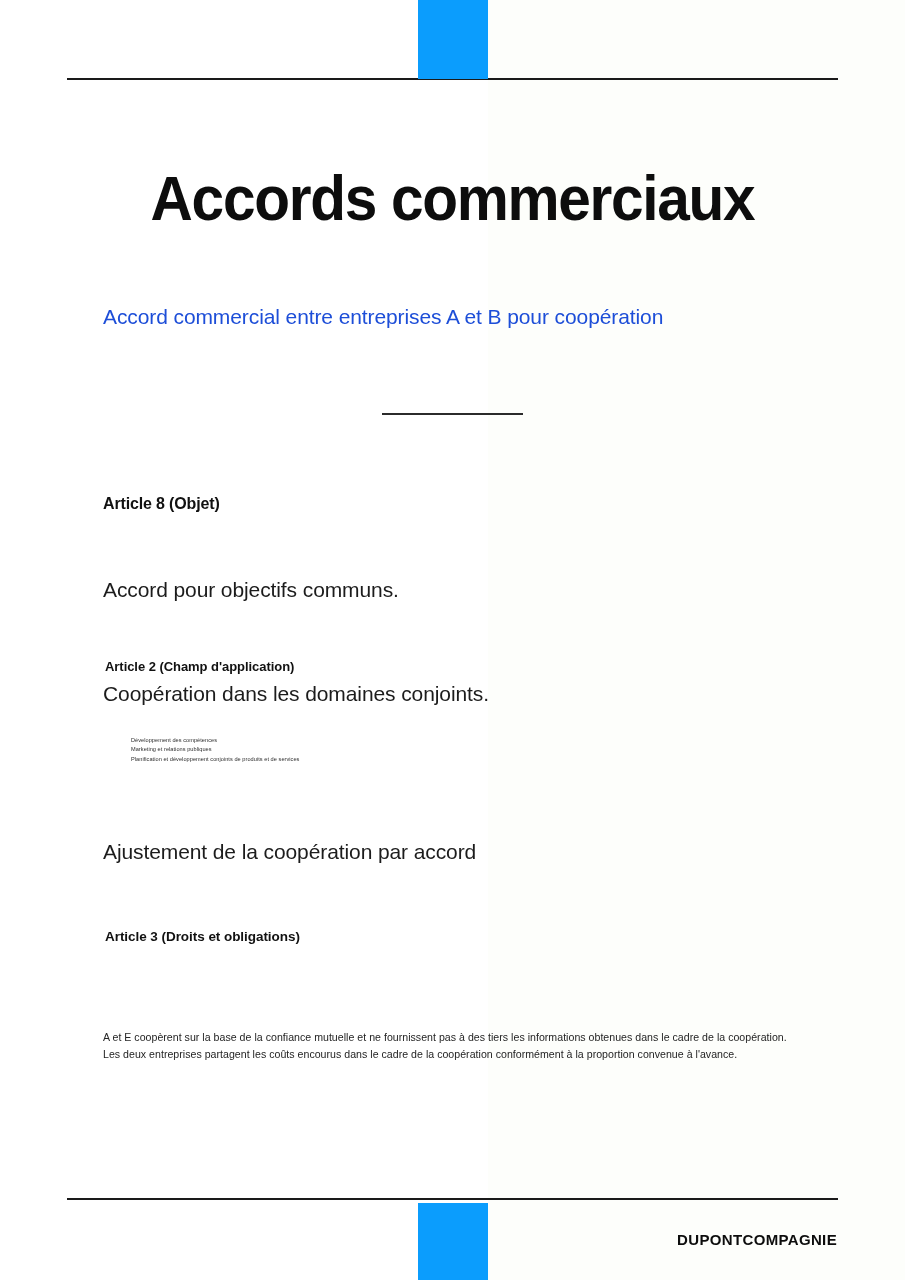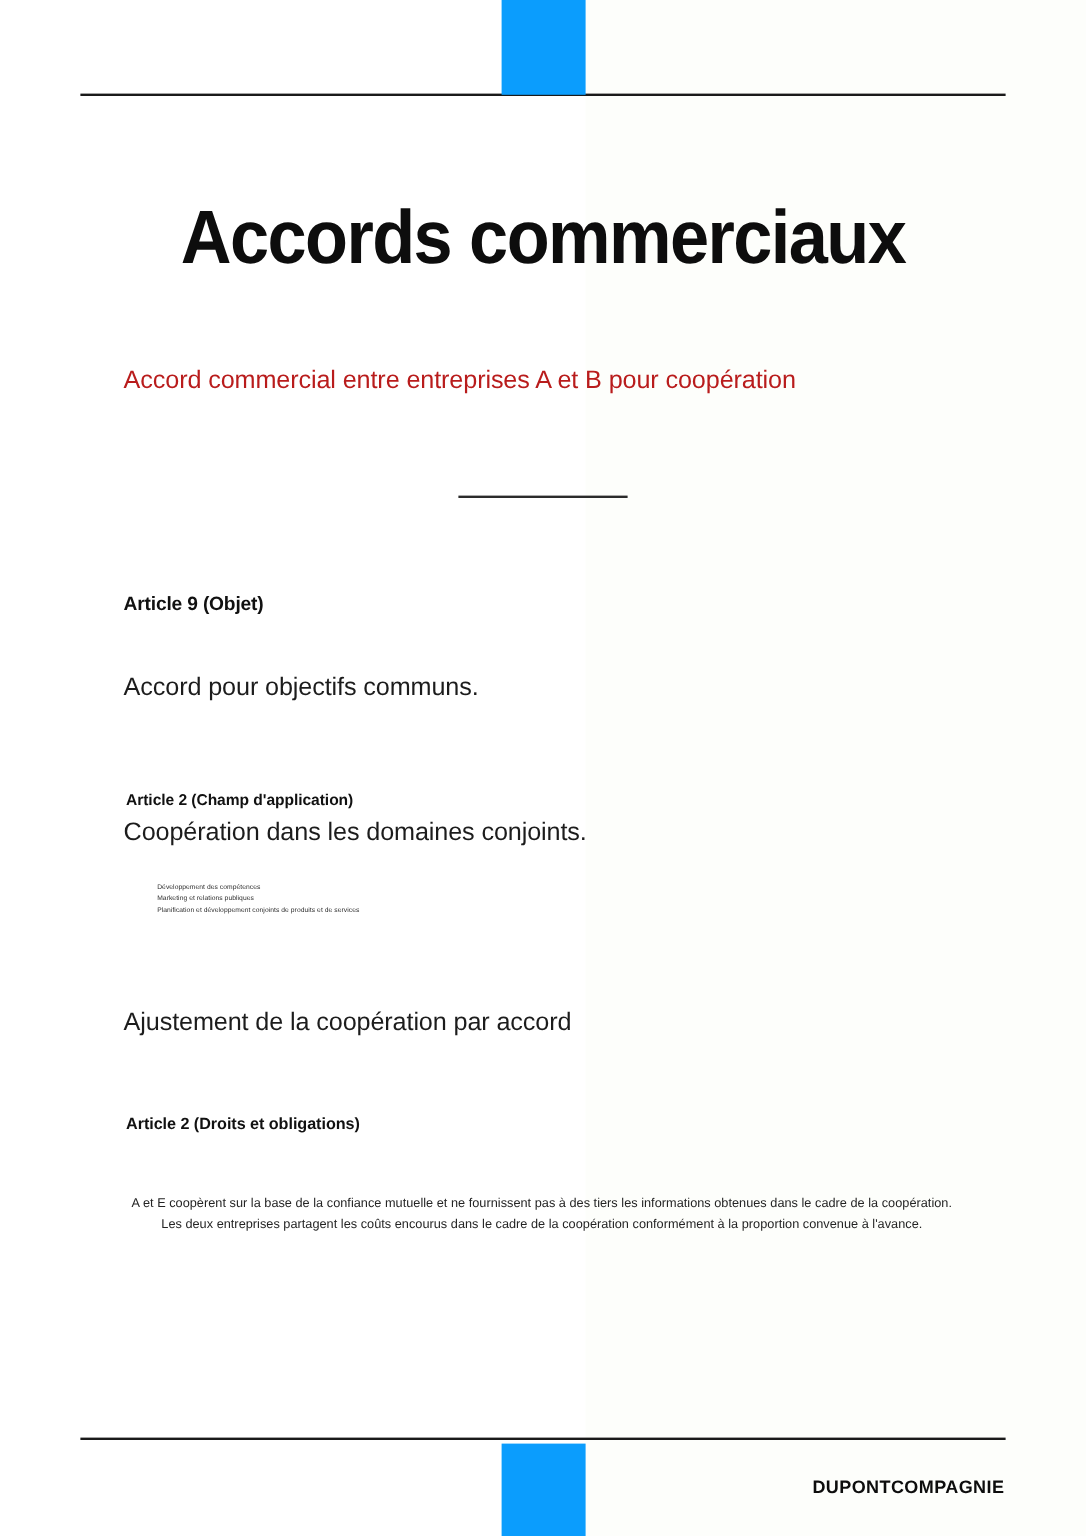--- a/index.html
+++ b/index.html
@@ -77,21 +77,21 @@
   }
 
   .doc-subtitle {
     position: absolute;
     left: 103px;
     top: 281px;
     width: 700px;
     font-size: 21px;
     line-height: 30px;
     font-weight: 400;
-    color: #b91c1c;
+    color: #1d4ed8;
     letter-spacing: -0.1px;
   }
 
   .divider {
     position: absolute;
     left: 382px;
     top: 413px;
     width: 141px;
     height: 2px;
     background: #2b2b2b;
@@ -121,21 +121,21 @@
     position: absolute;
     left: 103px;
     font-size: 21px;
     line-height: 30px;
     font-weight: 400;
     color: #1c1c1c;
     letter-spacing: -0.1px;
   }
 
   #article1-heading { top: 480px; }
-  #article1-body    { top: 537px; }
+  #article1-body    { top: 554px; }
 
   #article2-heading { top: 618px; }
   #article2-body    { top: 658px; }
 
   .scope-list {
     position: absolute;
     left: 131px;
     top: 736px;
     margin: 0;
     padding: 0;
@@ -148,28 +148,27 @@
   }
   .scope-list li { white-space: nowrap; }
 
   #adjust-line { top: 816px; }
 
   #article3-heading { top: 888px; font-size: 13.5px; }
 
   .terms {
     position: absolute;
     left: 103px;
-    top: 995px;
+    top: 1029px;
     width: 697px;
     font-size: 10.6px;
     line-height: 17px;
     font-weight: 400;
     color: #242424;
     letter-spacing: 0.02px;
-    text-align: center;
   }
   .terms p {
     margin: 0;
   }
 
   
   .footer-rule {
     position: absolute;
     left: 67px;
     top: 1198px;
@@ -206,35 +205,35 @@
   <div class="paper-tint-head"></div>
 
   <div class="header-rule"></div>
   <div class="header-accent"></div>
 
   <h1 class="doc-title">Accords commerciaux</h1>
   <p class="doc-subtitle">Accord commercial entre entreprises A et B pour coopération</p>
 
   <div class="divider"></div>
 
-  <h2 id="article1-heading" class="sec-heading-lg">Article 9 (Objet)</h2>
+  <h2 id="article1-heading" class="sec-heading-lg">Article 8 (Objet)</h2>
   <p id="article1-body" class="sec-body-lg">Accord pour objectifs communs.</p>
 
   <h2 id="article2-heading" class="sec-heading-sm">Article 2 (Champ d'application)</h2>
   <p id="article2-body" class="sec-body-lg">Coopération dans les domaines conjoints.</p>
 
   <ul class="scope-list">
     <li>Développement des compétences</li>
     <li>Marketing et relations publiques</li>
     <li>Planification et développement conjoints de produits et de services</li>
   </ul>
 
   <p id="adjust-line" class="sec-body-lg">Ajustement de la coopération par accord</p>
 
-  <h2 id="article3-heading" class="sec-heading-sm">Article 2 (Droits et obligations)</h2>
+  <h2 id="article3-heading" class="sec-heading-sm">Article 3 (Droits et obligations)</h2>
 
   <div class="terms">
     <p>A et E coopèrent sur la base de la confiance mutuelle et ne fournissent pas à des tiers les informations obtenues dans le cadre de la coopération.</p>
     <p>Les deux entreprises partagent les coûts encourus dans le cadre de la coopération conformément à la proportion convenue à l'avance.</p>
   </div>
 
   <div class="footer-rule"></div>
   <div class="footer-accent"></div>
   <div class="footer-brand">DUPONTCOMPAGNIE</div>
 

